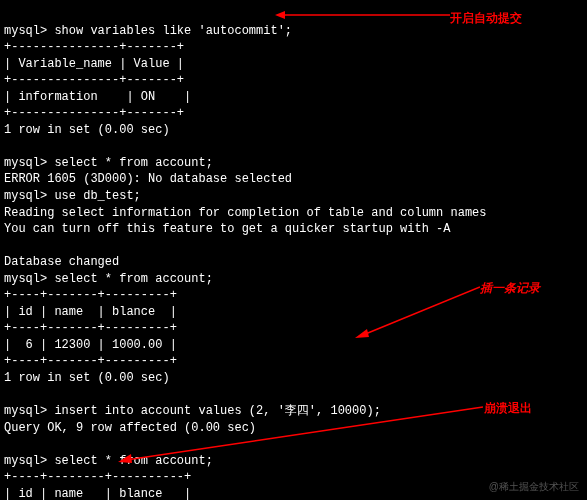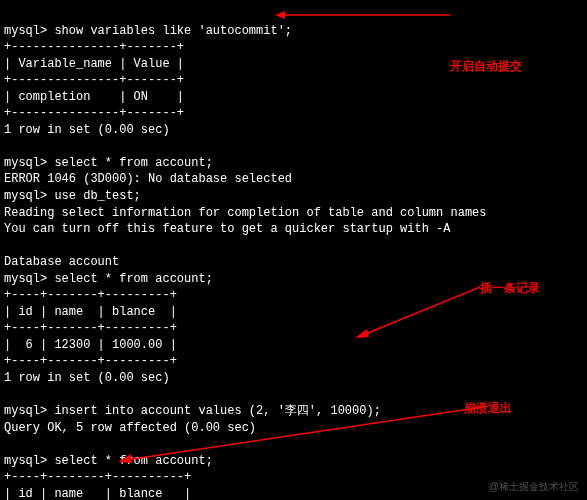--- a/index.html
+++ b/index.html
@@ -40,58 +40,58 @@
     }
   </style>
 </head>
 <body>
 
 <div class="terminal">
 <span>mysql&gt; show variables like 'autocommit';</span>
 <span>+---------------+-------+</span>
 <span>| Variable_name | Value |</span>
 <span>+---------------+-------+</span>
-<span>| completion    | ON    |</span>
+<span>| information    | ON    |</span>
 <span>+---------------+-------+</span>
 <span>1 row in set (0.00 sec)</span>
 <span></span>
 <span>mysql&gt; select * from account;</span>
-<span>ERROR 1046 (3D000): No database selected</span>
+<span>ERROR 1605 (3D000): No database selected</span>
 <span>mysql&gt; use db_test;</span>
 <span>Reading select information for completion of table and column names</span>
 <span>You can turn off this feature to get a quicker startup with -A</span>
 <span></span>
-<span>Database account</span>
+<span>Database changed</span>
 <span>mysql&gt; select * from account;</span>
 <span>+----+-------+---------+</span>
 <span>| id | name  | blance  |</span>
 <span>+----+-------+---------+</span>
 <span>|  6 | 12300 | 1000.00 |</span>
 <span>+----+-------+---------+</span>
 <span>1 row in set (0.00 sec)</span>
 <span></span>
 <span>mysql&gt; insert into account values (2, '李四', 10000);</span>
-<span>Query OK, 5 row affected (0.00 sec)</span>
+<span>Query OK, 9 row affected (0.00 sec)</span>
 <span></span>
 <span>mysql&gt; select * from account;</span>
 <span>+----+--------+----------+</span>
 <span>| id | name   | blance   |</span>
 
 
 
 
 
 <span></span>
 
 
 </div>
 
-<div class="red-label" style="top:10px; left:450px;margin-top:48px;">开启自动提交</div>
-<div class="red-label" style="top:280px; left:480px;">插一条记录</div>
-<div class="red-label" style="top:400px; left:464px;text-align:right;">崩溃退出</div>
+<div class="red-label" style="top:10px; left:450px;">开启自动提交</div>
+<div class="red-label" style="top:280px; left:480px;font-style:italic;">插一条记录</div>
+<div class="red-label" style="top:400px; left:484px;text-align:right;">崩溃退出</div>
 
 <svg class="arrow" style="left:275px; top:10px;" width="175" height="10">
   <line x1="175" y1="5" x2="8" y2="5" stroke="#ff0000" stroke-width="1.5"></line>
   <polygon points="0,5 10,1 10,9" fill="#ff0000"></polygon>
 </svg>
 
 <svg class="arrow" style="left:355px; top:285px;" width="125" height="55">
   <line x1="125" y1="2" x2="8" y2="50" stroke="#ff0000" stroke-width="1.5"></line>
   <polygon points="0,53 12,44 14,52" fill="#ff0000"></polygon>
 </svg>

